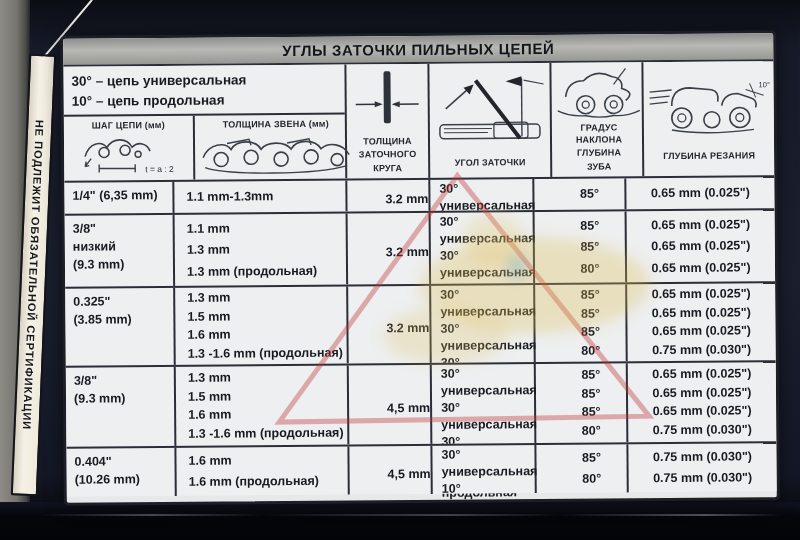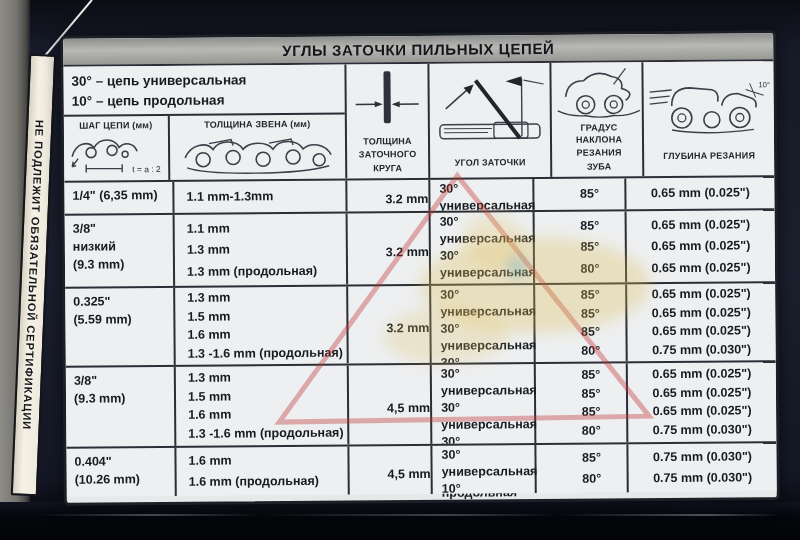--- a/index.html
+++ b/index.html
@@ -54,21 +54,21 @@
     font-size:15px;font-weight:bold;letter-spacing:.6px;color:#14161b;
   }
   .hrow{display:flex;flex:none;height:114px;background:var(--cellbg);}
   .hd-left{width:283px;flex:none;display:flex;flex-direction:column;border-right:2px solid var(--border);}
   .note{
     height:50px;flex:none;border-bottom:2px solid var(--border);
     padding:5px 0 0 8px;font-size:13.5px;font-weight:bold;color:var(--ink);line-height:1.45;
   }
   .hd-lr{flex:1;display:flex;}
   .hcell{display:flex;flex-direction:column;align-items:center;justify-content:space-evenly;padding:2px;color:#23262d;}
-  .hc1{width:106px;flex:none;border-right:2px solid var(--border);}
+  .hc1{width:131px;flex:none;border-right:2px solid var(--border);}
   .hc2{flex:1;}
   .hc3{width:83px;flex:none;border-right:2px solid var(--border);}
   .hc4{width:122px;flex:none;border-right:2px solid var(--border);}
   .hc5{width:92px;flex:none;border-right:2px solid var(--border);padding-left:6px;}
   .hc6{flex:1;}
   .hlabel{font-size:9px;font-weight:bold;text-align:center;line-height:1.25;color:#23262d;letter-spacing:.2px;}
   .row{display:flex;flex:none;border-top:2px solid var(--border);background:var(--cellbg);}
   .r1{height:33px;} .r2{height:73px;} .r3{height:79px;} .r4{height:81px;} .r5{height:50px;}
   .cell{display:flex;flex-direction:column;justify-content:space-evenly;padding:1px 0;}
   .c1{width:110px;flex:none;border-right:2px solid var(--border);justify-content:flex-start;padding-top:4px;}
@@ -170,21 +170,21 @@
       <svg width="86" height="54" viewBox="0 0 86 54">
         <path d="M10 30 Q12 14 28 14 Q40 2 56 10 Q68 12 66 22 Q80 26 70 34" fill="none" stroke="#3a4049" stroke-width="1.6"></path>
         <circle cx="30" cy="38" r="9" fill="none" stroke="#3a4049" stroke-width="1.6"></circle>
         <circle cx="30" cy="38" r="3.5" fill="none" stroke="#3a4049" stroke-width="1.3"></circle>
         <circle cx="58" cy="38" r="9" fill="none" stroke="#3a4049" stroke-width="1.6"></circle>
         <circle cx="58" cy="38" r="3.5" fill="none" stroke="#3a4049" stroke-width="1.3"></circle>
         <path d="M2 44 Q14 50 30 49 Q44 52 58 49 Q72 50 84 44" fill="none" stroke="#3a4049" stroke-width="1.4"></path>
         <path d="M70 2 L58 18" stroke="#3a4049" stroke-width="1.2"></path>
       </svg>
       <div class="hlabel">ГРАДУС НАКЛОНА</div>
-      <div class="hlabel">РЕЗАНИЯ</div>
+      <div class="hlabel">ГЛУБИНА</div>
       <div class="hlabel">ЗУБА</div>
     </div>
 
     <div class="hcell hc6">
       <svg width="126" height="64" viewBox="0 0 126 64">
         <path d="M4 16 L26 14 M4 22 L24 20 M4 28 L22 26" stroke="#3a4049" stroke-width="1.3"></path>
         <path d="M26 30 Q26 12 44 12 L66 14 Q74 16 72 26" fill="none" stroke="#3a4049" stroke-width="1.6"></path>
         <path d="M76 30 Q78 18 92 18 L104 22 Q112 24 110 32" fill="none" stroke="#3a4049" stroke-width="1.6"></path>
         <circle cx="36" cy="42" r="10" fill="none" stroke="#3a4049" stroke-width="1.6"></circle>
         <circle cx="36" cy="42" r="4" fill="none" stroke="#3a4049" stroke-width="1.3"></circle>
@@ -247,21 +247,21 @@
     <div class="cell c6">
       <div class="ln">0.65 mm (0.025")</div>
       <div class="ln">0.65 mm (0.025")</div>
       <div class="ln">0.65 mm (0.025")</div>
     </div>
   </div>
 
   <div class="row r3">
     <div class="cell c1">
       <div class="ln">0.325"</div>
-      <div class="ln">(5.59 mm)</div>
+      <div class="ln">(3.85 mm)</div>
     </div>
     <div class="cell c2">
       <div class="ln">1.3 mm</div>
       <div class="ln">1.5 mm</div>
       <div class="ln">1.6 mm</div>
       <div class="ln">1.3 -1.6 mm (продольная)</div>
     </div>
     <div class="cell c3">
       <div class="ln">3.2 mm</div>
     </div>

